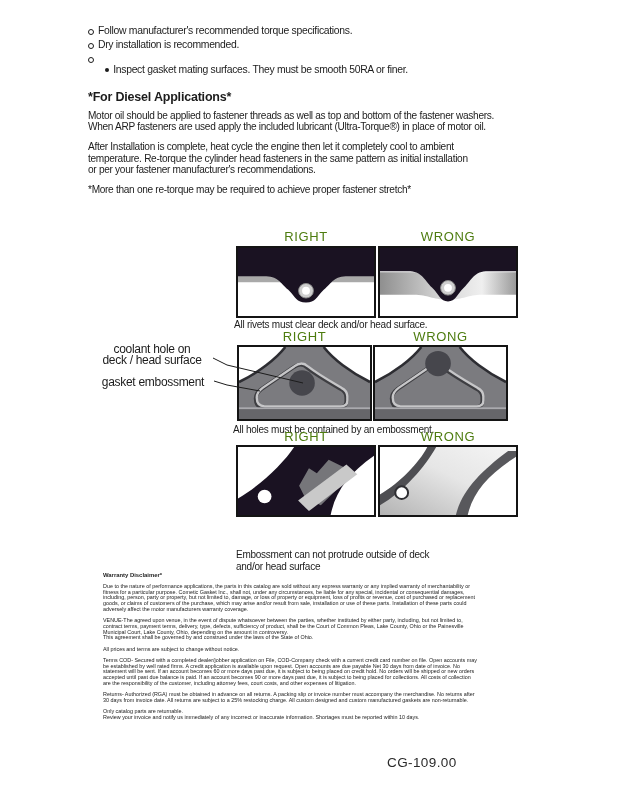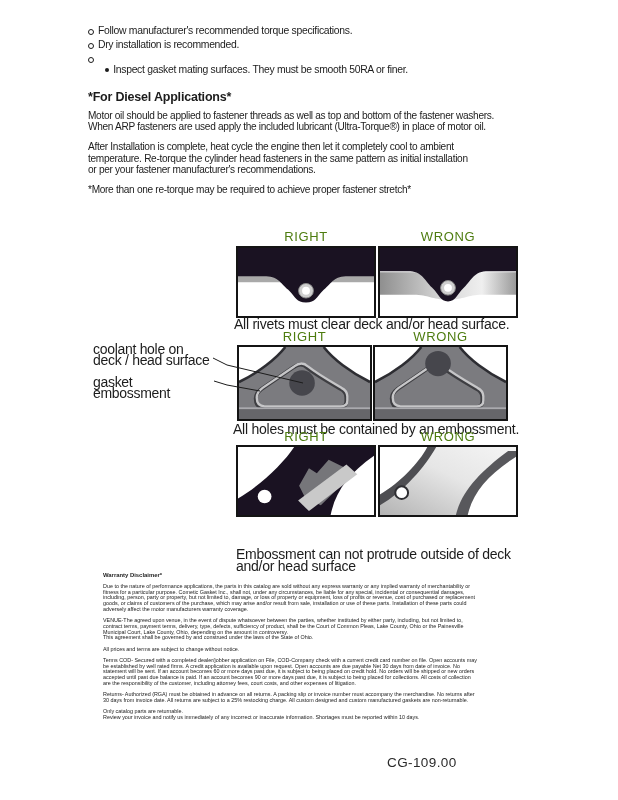--- a/index.html
+++ b/index.html
@@ -40,25 +40,25 @@
   
   .rw-label{
     position:absolute;text-align:center;
     font-size:13px;letter-spacing:0.6px;color:#4d7c0f;font-weight:500;
   }
   .dbox{
     position:absolute;box-sizing:border-box;border:2px solid #141414;background:#fff;
   }
   .dbox svg{display:block;width:100%;height:100%;}
   .dia-caption{
-    position:absolute;font-size:14px;letter-spacing:-0.25px;line-height:11.5px;
+    position:absolute;font-size:10px;letter-spacing:-0.25px;line-height:11.5px;
     white-space:pre-line;
   }
   .anno-label{
-    position:absolute;text-align:left;font-size:14px;line-height:10.8px;
+    position:absolute;text-align:center;font-size:12px;line-height:10.8px;
     letter-spacing:-0.3px;white-space:pre-line;
   }
   .leader-svg{position:absolute;pointer-events:none;}
   
   .legal{position:absolute;left:103px;top:572px;width:416px;}
   .legal-heading{font-size:5.9px;font-weight:bold;margin-bottom:6px;letter-spacing:0;}
   .legal p{
     margin:0 0 5.6px 0;font-size:5.4px;line-height:5.7px;letter-spacing:0;
     white-space:pre-line;color:#222;
   }

